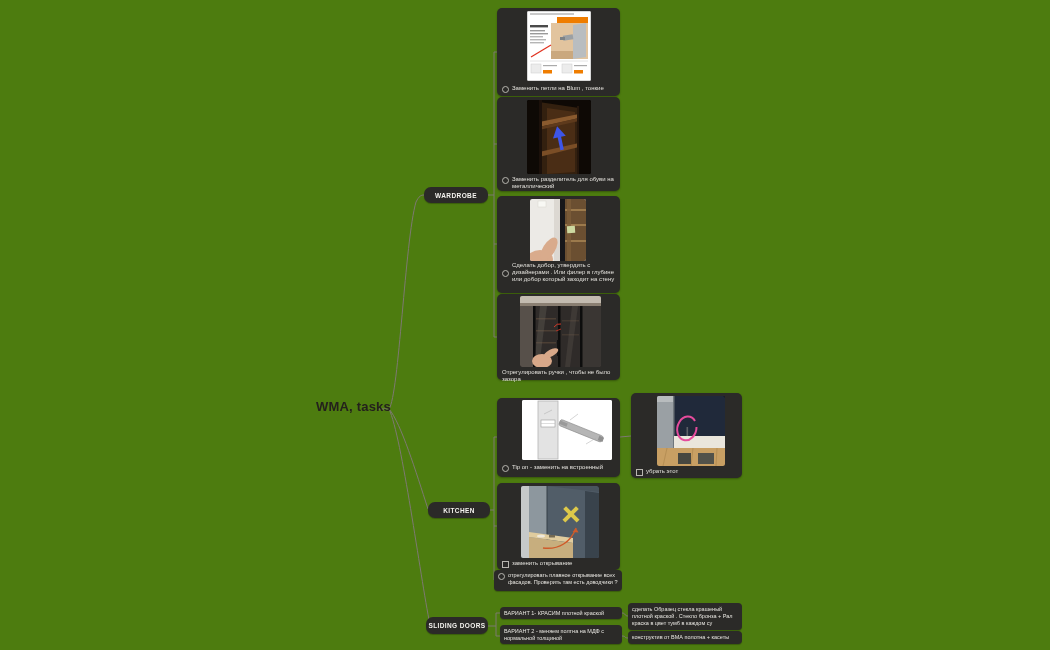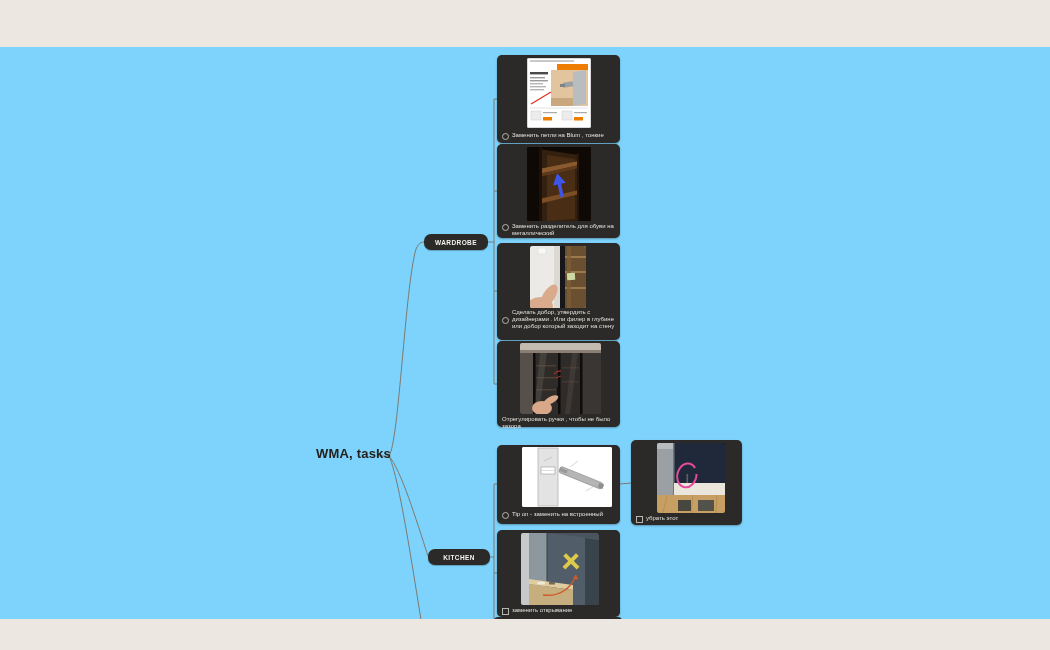--- a/index.html
+++ b/index.html
@@ -1,17 +1,17 @@
 <!DOCTYPE html>
 <html><head>
 <meta charset="utf-8">
 <style>
   html,body{margin:0;padding:0;background:#ece8e1;}
-  .canvas{position:relative;width:1050px;height:572px;background:#7dd3fc;overflow:hidden;
-          font-family:"Liberation Sans",sans-serif;margin-top:47px;}
+  .canvas{position:relative;width:1050px;height:650px;background:#4d7c0f;overflow:hidden;
+          font-family:"Liberation Sans",sans-serif;}
   .links{position:absolute;left:0;top:0;pointer-events:none;}
   .root-topic{position:absolute;left:316px;top:399px;font-size:13px;font-weight:bold;
               color:#24211c;letter-spacing:.2px;cursor:default;}
   .blabel{position:absolute;background:#2b2a28;color:#f4f2ee;font-size:6.5px;font-weight:bold;
           letter-spacing:.4px;display:flex;align-items:center;justify-content:center;
           border-radius:7px;box-shadow:0 1px 1px rgba(0,0,0,.25);}
   .card{position:absolute;background:#2b2a28;border-radius:5px;box-shadow:0 1px 2px rgba(0,0,0,.3);}
   .thumb{position:absolute;border-radius:2px;overflow:hidden;background:#000;}
   .thumb svg{display:block;}
   .cap{position:absolute;display:flex;gap:3px;color:#e3e1dc;font-size:6px;line-height:1.2;}

